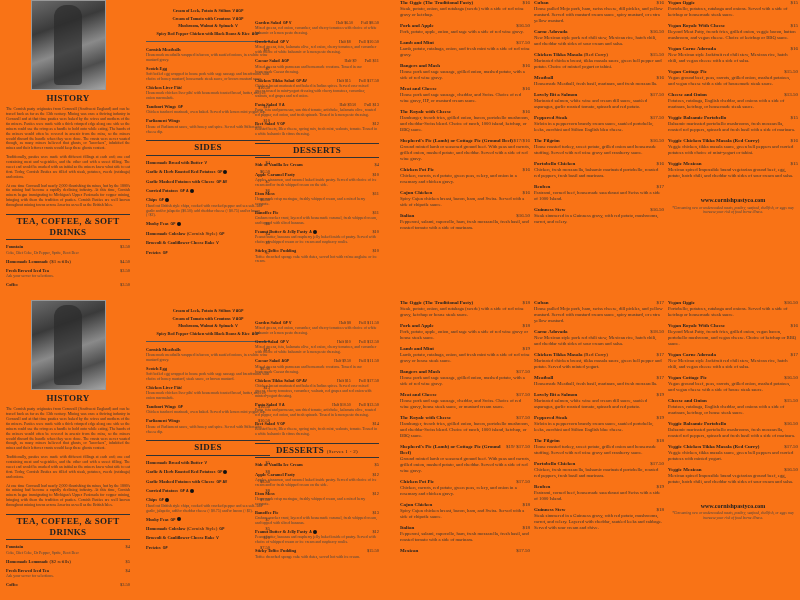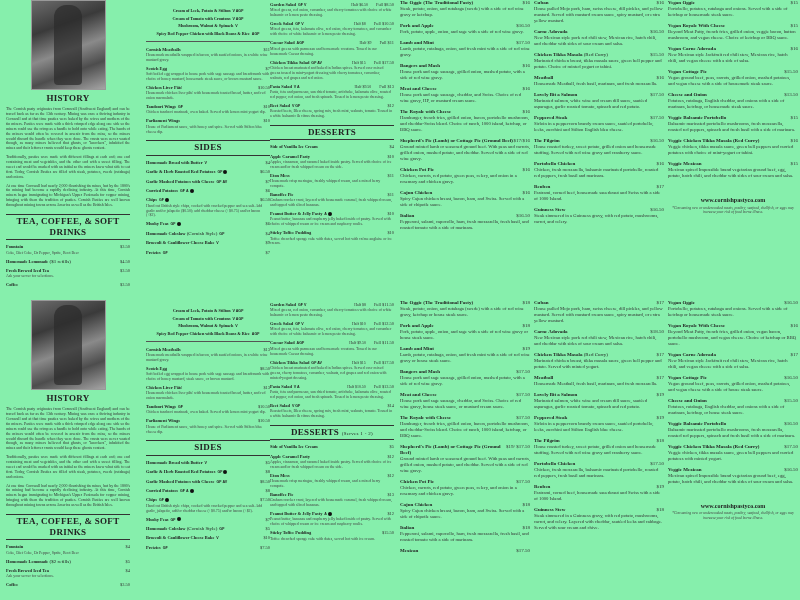--- a/index.html
+++ b/index.html
@@ -1,22 +1,22 @@
 <!DOCTYPE html>
 <html><head>
 <meta charset="utf-8">
 <style>
   * { box-sizing: border-box; margin: 0; padding: 0; }
   html, body { width: 800px; height: 600px; overflow: hidden; background: #fff; }
   body { font-family: "Liberation Serif", serif; color: #222; font-size: 5px; line-height: 1.25; }
-  .page { position: absolute; left: 0; width: 800px; height: 300px; overflow: hidden; background: #86efac; }
+  .page { position: absolute; left: 0; width: 800px; height: 300px; overflow: hidden; background: #f97316; }
   .col { position: absolute; top: 0; height: 300px; overflow: hidden; }
   .c1 { left: 6px; width: 124px; }
   .c2 { left: 146px; width: 124px; }
-  .c3 { left: 270px; width: 124px; }
+  .c3 { left: 255px; width: 124px; margin-top: 18px; }
   .c4 { left: 400px; width: 130px; }
   .c5 { left: 534px; width: 130px; }
   .c6 { left: 668px; width: 130px; }
   .photo { width: 75px; height: 90px; margin: 0 auto 3px auto; background: linear-gradient(160deg,#6b6b6b 0%,#3a3a3a 30%,#8a8a8a 55%,#4d4d4d 75%,#a5a5a5 100%); border: 1px solid #999; position: relative; }
   .photo::after { content: ""; position: absolute; left: 22px; top: 4px; width: 28px; height: 80px; border-radius: 12px 12px 4px 4px; background: #2b2b2b; opacity: .7; }
   .sec-title { font-family: "Liberation Serif", serif; font-weight: bold; font-size: 9px; text-align: center; letter-spacing: .3px; margin: 2px 0 3px; }
   .sec-title.boxed { border-top: 1.5px solid #333; border-bottom: 1px solid #333; padding: 1px 0; margin: 6px 0 4px; }
   .para { font-size: 3.9px; text-align: justify; margin-bottom: 4px; color: #333; }
   .item { margin-bottom: 3.2px; }
   .item .row { display: flex; justify-content: space-between; align-items: baseline; }

